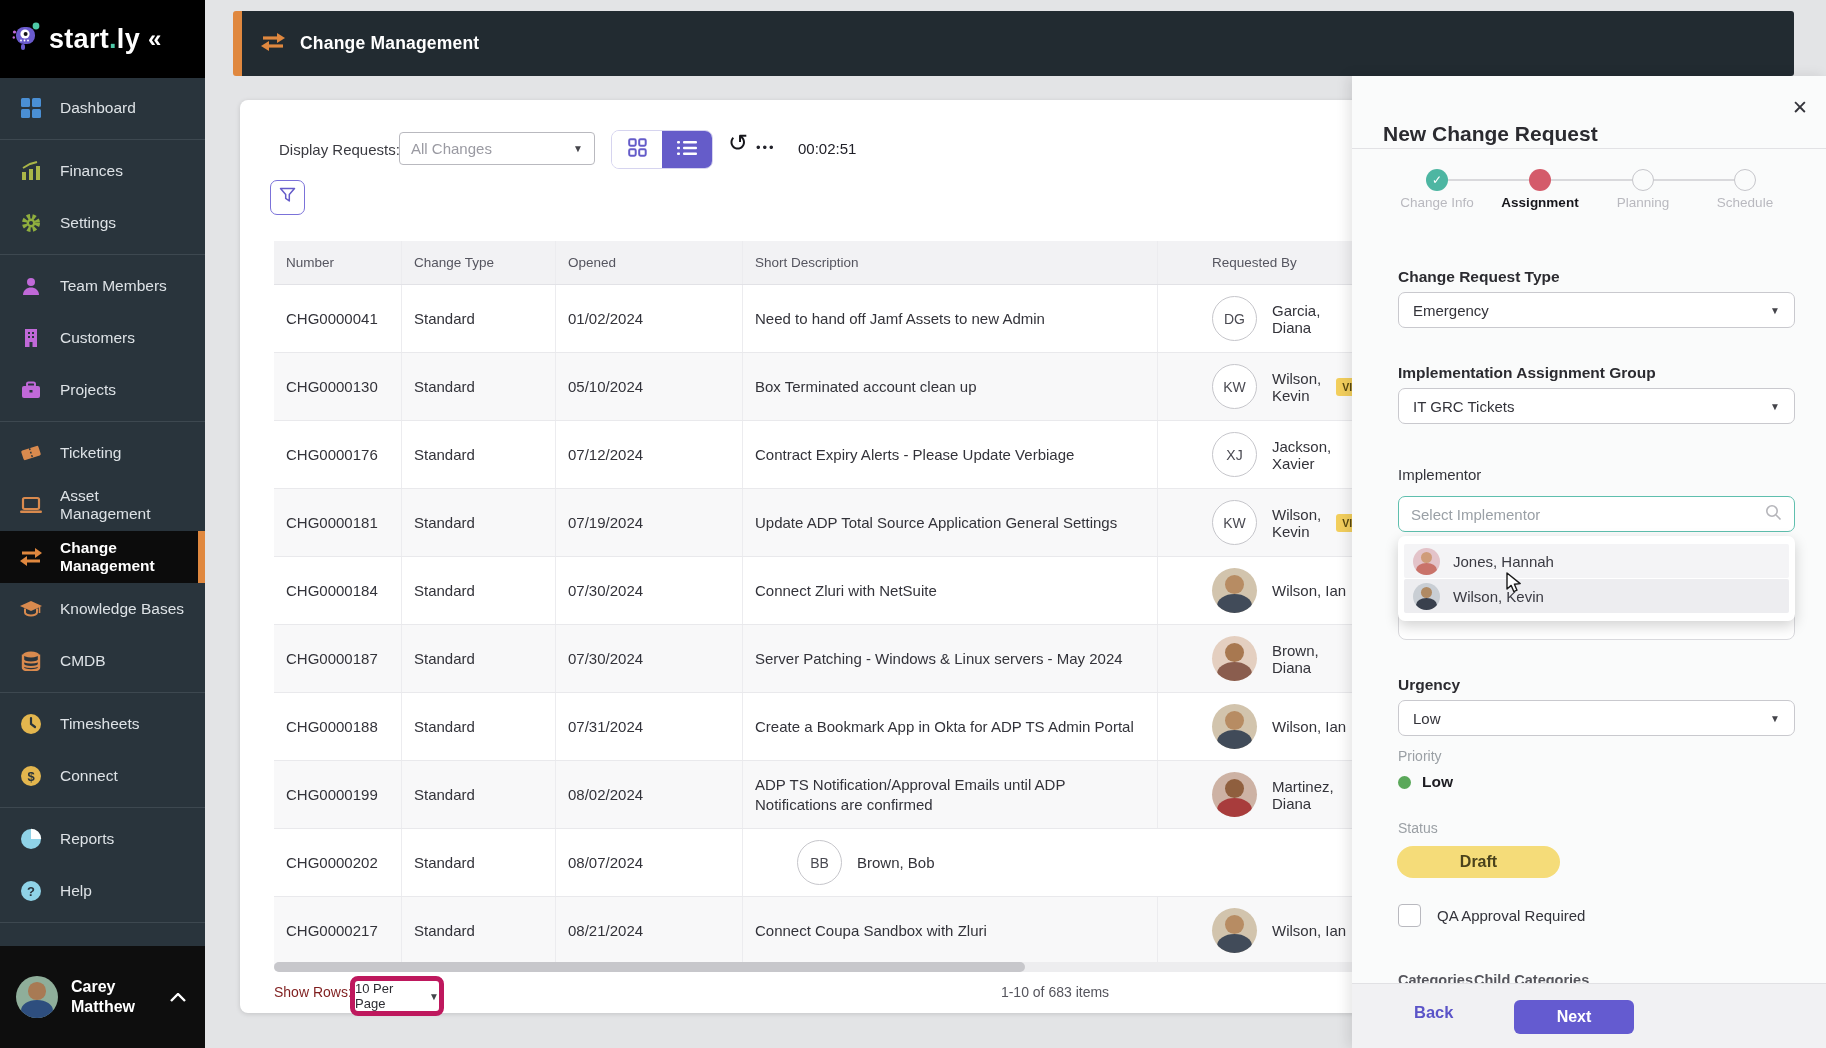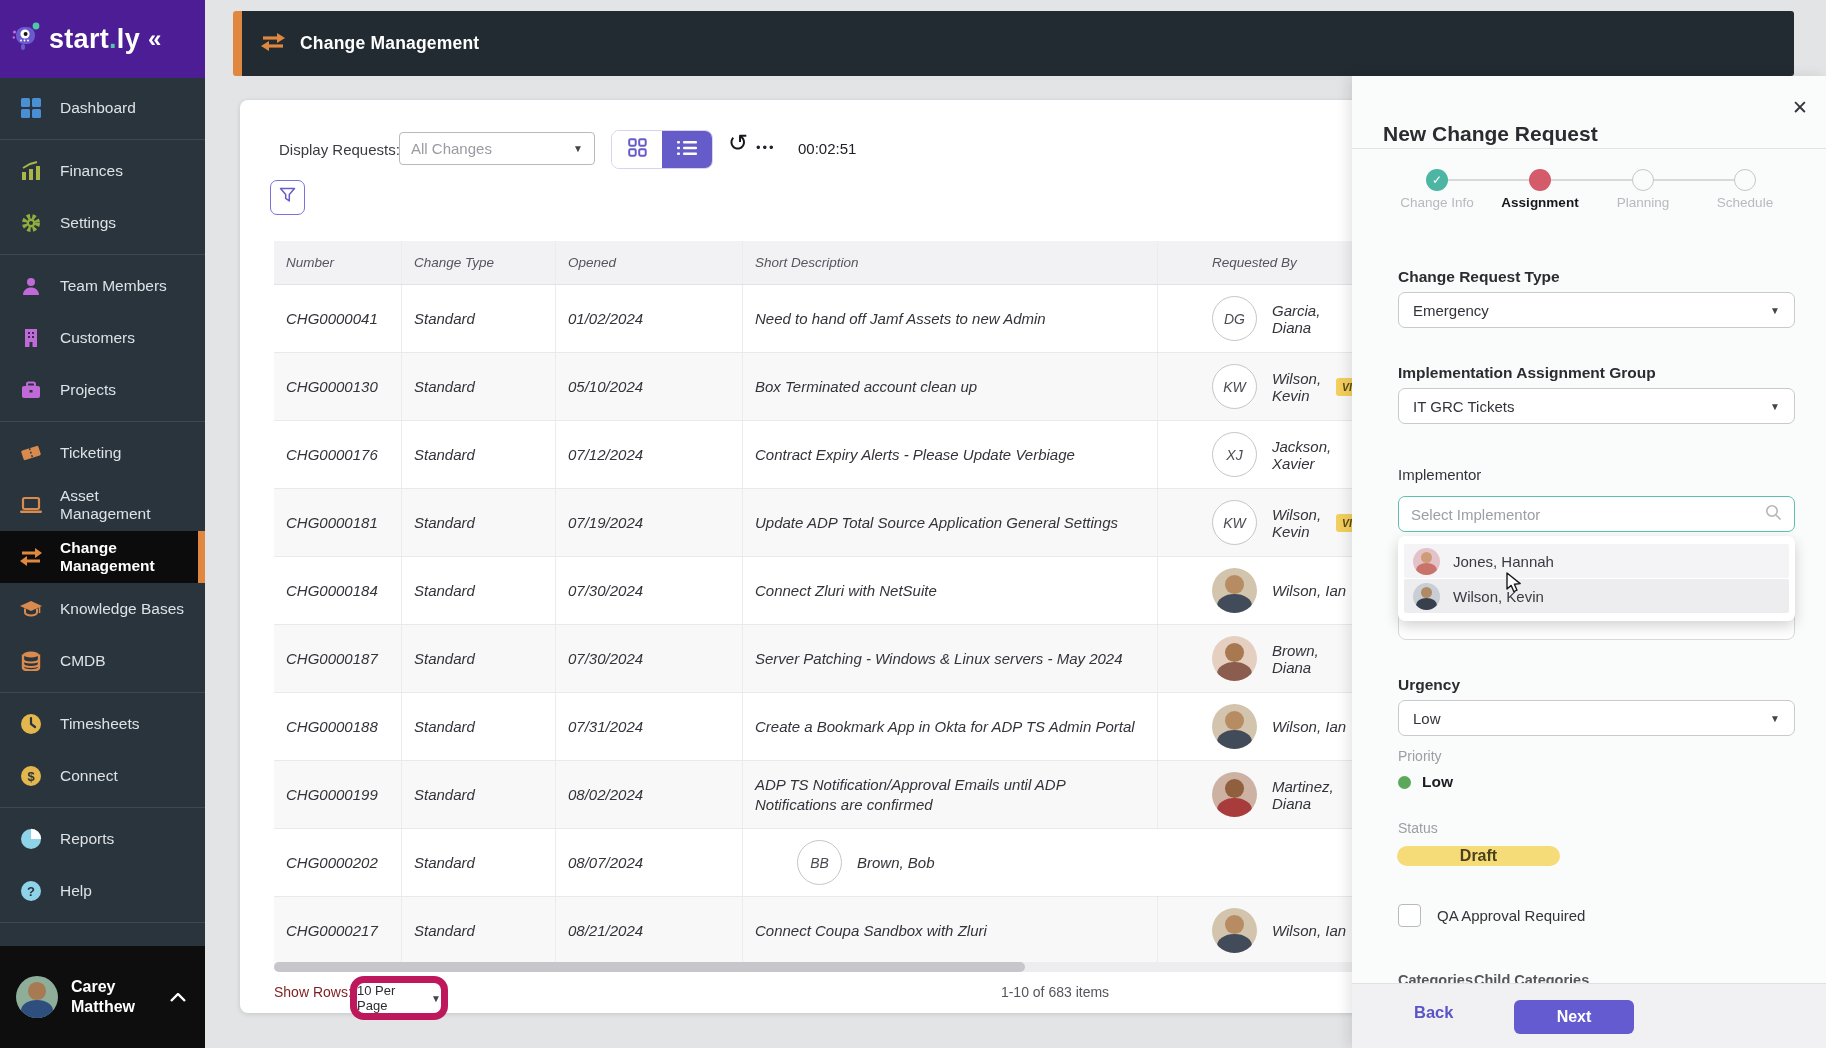--- a/index.html
+++ b/index.html
@@ -1,21 +1,21 @@
 <!DOCTYPE html>
 <html><head>
 <meta charset="utf-8">
 <style>
   html,body{margin:0;padding:0;background:#cfd0d2;}
   .app{position:relative;width:1826px;height:1048px;background:#e3e4e6;overflow:hidden;
        font-family:"Liberation Sans",sans-serif;-webkit-font-smoothing:antialiased;}
 
   
   .sidebar{position:absolute;left:0;top:0;width:205px;height:1048px;background:#29343c;display:flex;flex-direction:column;}
-  .logo{height:78px;background:#4c1d95;display:flex;align-items:center;padding:0 12px;flex:none;}
+  .logo{height:78px;background:#000000;display:flex;align-items:center;padding:0 12px;flex:none;}
   .logo-name{color:#fff;font-size:27px;font-weight:bold;margin-left:7px;letter-spacing:.3px;}
   .logo-name .dot{color:#4ec9a8;}
   .logo-collapse{color:#fff;font-size:24px;margin-left:8px;font-weight:bold;}
   .menu{flex:1;padding-top:4px;}
   .mi{height:52px;display:flex;align-items:center;gap:17px;padding:0 19px;color:#dde2e6;font-size:15.5px;cursor:pointer;}
   .mi .ico{width:24px;display:flex;justify-content:center;align-items:center;flex:none;}
   .mi.active{background:#0c0c0c;font-weight:bold;color:#fff;position:relative;}
   .mi.active::after{content:"";position:absolute;right:0;top:0;bottom:0;width:7px;background:#e0883f;}
   .sdiv{height:1px;background:#3d4850;margin:5px 0;}
   .user{height:102px;background:#0e0e0e;display:flex;align-items:center;gap:13px;padding:0 16px;color:#fff;flex:none;}
@@ -53,36 +53,36 @@
   .seg-btn{width:50px;display:flex;align-items:center;justify-content:center;cursor:pointer;}
   .seg-btn.left{background:#fff;}
   .seg-btn.right{background:#655cc9;}
   .icon-refresh{position:absolute;left:488px;top:29px;font-size:24px;color:#15151a;cursor:pointer;}
   .icon-dots{position:absolute;left:516px;top:40px;font-size:13px;letter-spacing:2px;color:#22222a;cursor:pointer;}
   .tb-timer{position:absolute;left:558px;top:40px;font-size:15px;color:#202028;}
   .filter-btn{position:absolute;left:30px;top:80px;width:33px;height:33px;border:1px solid #7b72d9;border-radius:7px;
               display:flex;align-items:center;justify-content:center;background:#fff;cursor:pointer;}
 
   
-  .tbl{position:absolute;left:34px;top:141px;width:1090px;font-style:italic;}
+  .tbl{position:absolute;left:34px;top:141px;width:1090px;}
   .trow{display:grid;grid-template-columns:128px 154px 187px 415px 1fr;}
   .thead{height:43px;background:#f2f2f4;border-bottom:1px solid #e2e2e6;}
   .thead .tc{font-size:13.5px;color:#55555f;}
   .tc{display:flex;align-items:center;padding:0 10px 0 12px;border-right:1px solid #ececef;box-sizing:border-box;}
   .trow .tc:last-child{border-right:none;padding-left:54px;gap:15px;}
   .tbody .trow{height:67px;border-bottom:1px solid #e9e9ec;font-size:15px;color:#33333a;background:#fff;cursor:pointer;}
   .tbody .trow:nth-child(even){background:#f8f8f9;}
   .tc.desc{line-height:1.3;}
   .vip{background:#f3cf5d;color:#5a4a10;font-size:10.5px;font-weight:bold;padding:3px 6px;border-radius:3px;flex:none;}
 
   .hscroll{position:absolute;left:34px;top:862px;width:1090px;height:10px;background:#ededef;border-radius:5px;}
   .hthumb{position:absolute;left:0;top:0;width:751px;height:10px;background:#c7c7cb;border-radius:5px;cursor:grab;}
 
   .foot-label{position:absolute;left:34px;top:884px;font-size:14px;color:#7f1d1d;}
-  .foot-select{position:absolute;left:110px;top:876px;width:84px;height:30px;border:7px solid #be185d;border-radius:14px;
+  .foot-select{position:absolute;left:110px;top:876px;width:84px;height:30px;border:5px solid #be185d;border-radius:8px;
                background:#fff;display:flex;align-items:center;justify-content:center;gap:7px;font-size:13px;color:#2c2c32;cursor:pointer;}
   .foot-range{position:absolute;left:700px;top:884px;width:230px;text-align:center;font-size:14px;color:#55555d;}
 
   
   .panel{position:absolute;left:1352px;top:76px;width:474px;height:972px;background:#fafbfb;
          box-shadow:-4px 0 12px rgba(0,0,0,.10);}
   .panel-title{position:absolute;left:31px;top:22px;font-size:21px;font-weight:bold;color:#2b2b30;margin-top:24px;}
   .panel-close{position:absolute;left:440px;top:20px;font-size:19px;color:#33333a;cursor:pointer;}
   .panel-hr{position:absolute;left:0;top:72px;width:474px;height:1px;background:#e2e2e5;}
 
@@ -107,21 +107,21 @@
   .ghost-field{position:absolute;left:46px;top:484px;width:397px;height:80px;background:#fff;border:1px solid #d9d9dd;border-radius:8px;box-sizing:border-box;}
   .ddmenu{position:absolute;left:46px;top:460px;width:397px;background:#fff;border-radius:7px;padding:7px 6px;box-sizing:border-box;
           box-shadow:0 5px 14px rgba(0,0,0,.18);}
   .ddopt{height:34px;display:flex;align-items:center;gap:13px;padding:0 9px;margin:1px 0;background:#f4f4f6;border-radius:2px;
          font-size:15px;color:#3a3a42;cursor:pointer;}
   .ddopt:nth-child(2){background:#ededf0;}
 
   .prio-row{position:absolute;left:46px;top:697px;display:flex;align-items:center;gap:11px;}
   .prio-dot{width:13px;height:13px;border-radius:50%;background:#5aa85a;}
   .prio-val{font-size:15.5px;font-weight:bold;color:#1d1d22;}
-  .pill{position:absolute;left:45px;top:770px;width:163px;height:20px;background:#f5dc79;border-radius:16px;
+  .pill{position:absolute;left:45px;top:770px;width:163px;height:32px;background:#f5dc79;border-radius:16px;
         display:flex;align-items:center;justify-content:center;font-weight:bold;font-size:16px;color:#4a421c;}
   .chk{position:absolute;left:46px;top:828px;width:23px;height:23px;border:1.5px solid #b9b9bf;border-radius:4px;background:#fff;box-sizing:border-box;cursor:pointer;}
   .chk-label{position:absolute;left:85px;top:831px;font-size:15px;color:#33333a;}
   .clipped{position:absolute;left:46px;top:896px;width:397px;height:11px;overflow:hidden;}
   .clipped span{font-size:14.5px;color:#55555c;font-weight:bold;position:absolute;top:0;}
   .clipped .c1{left:0;} .clipped .c2{left:76px;}
   .panel-foot{position:absolute;left:0;top:907px;width:474px;height:65px;background:#f1f1f3;border-top:1px solid #e1e1e4;}
   .btn-back{position:absolute;left:62px;top:19px;font-size:16.5px;font-weight:bold;color:#5b54c8;cursor:pointer;}
   .btn-next{position:absolute;left:162px;top:16px;width:120px;height:34px;background:#645bd0;border-radius:6px;border:none;
             color:#fff;font-weight:bold;font-size:16px;font-family:"Liberation Sans",sans-serif;cursor:pointer;}

